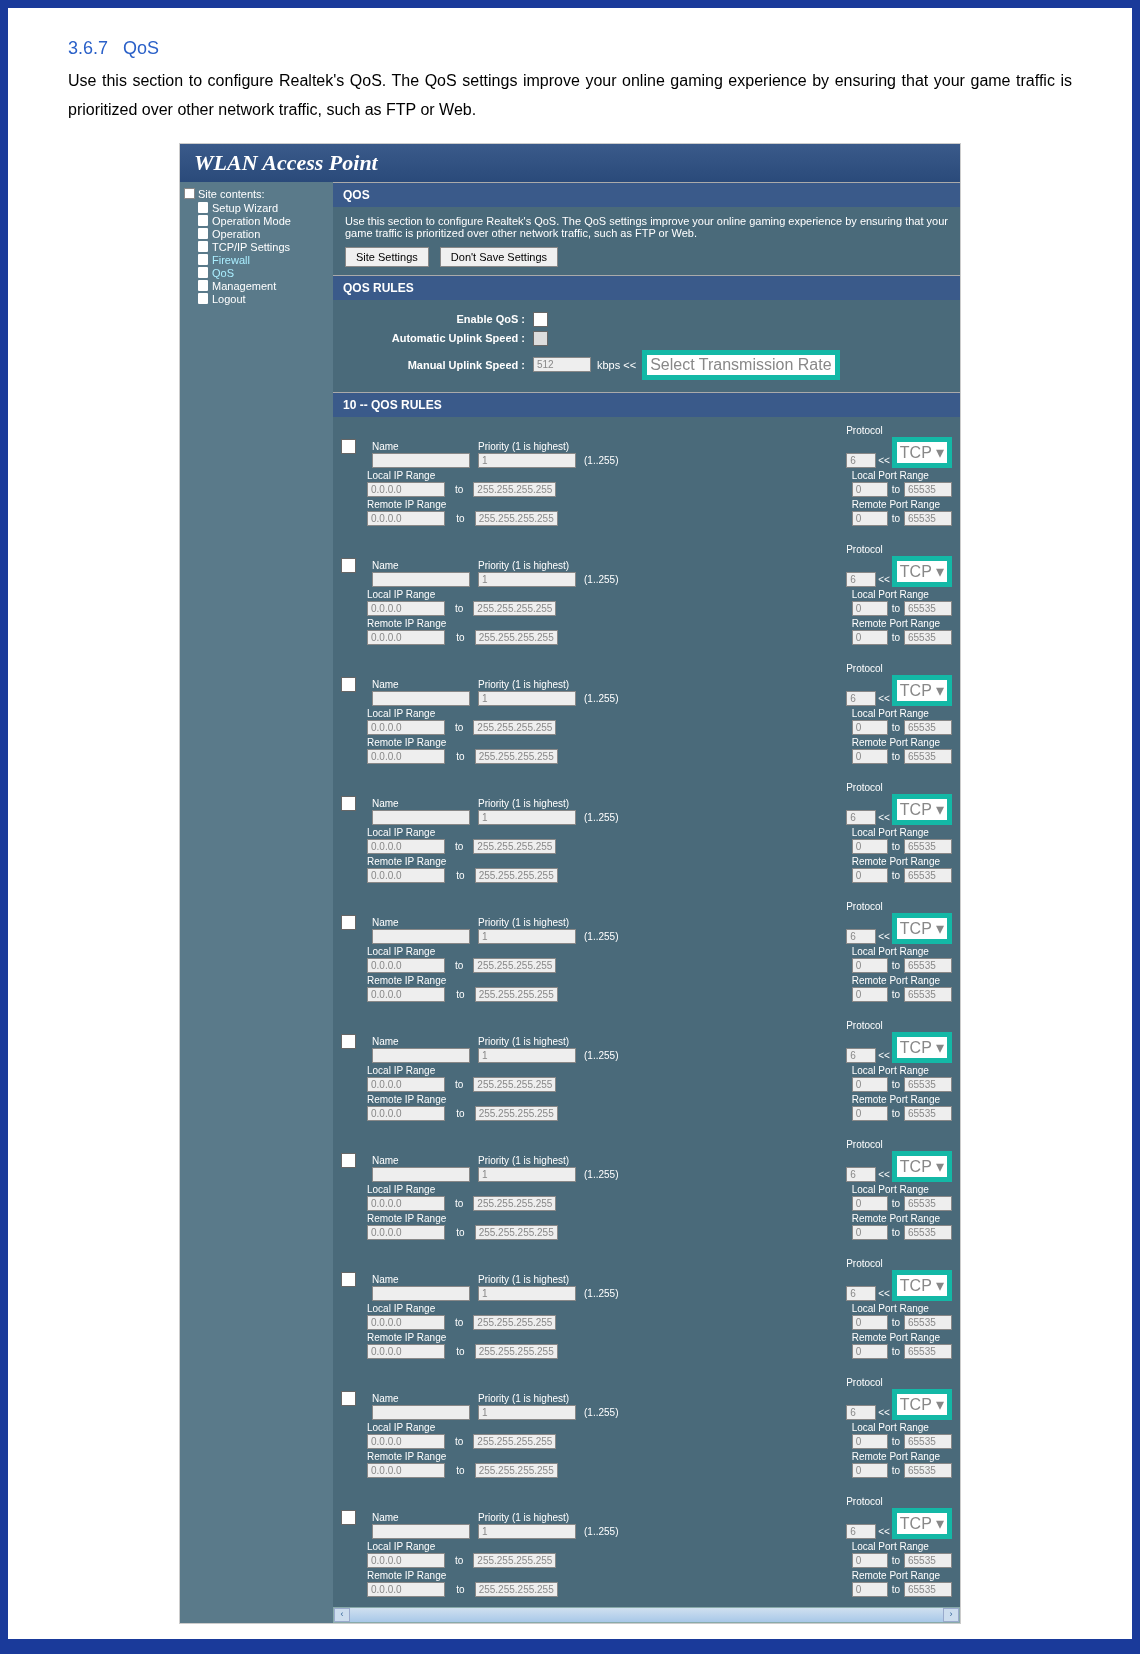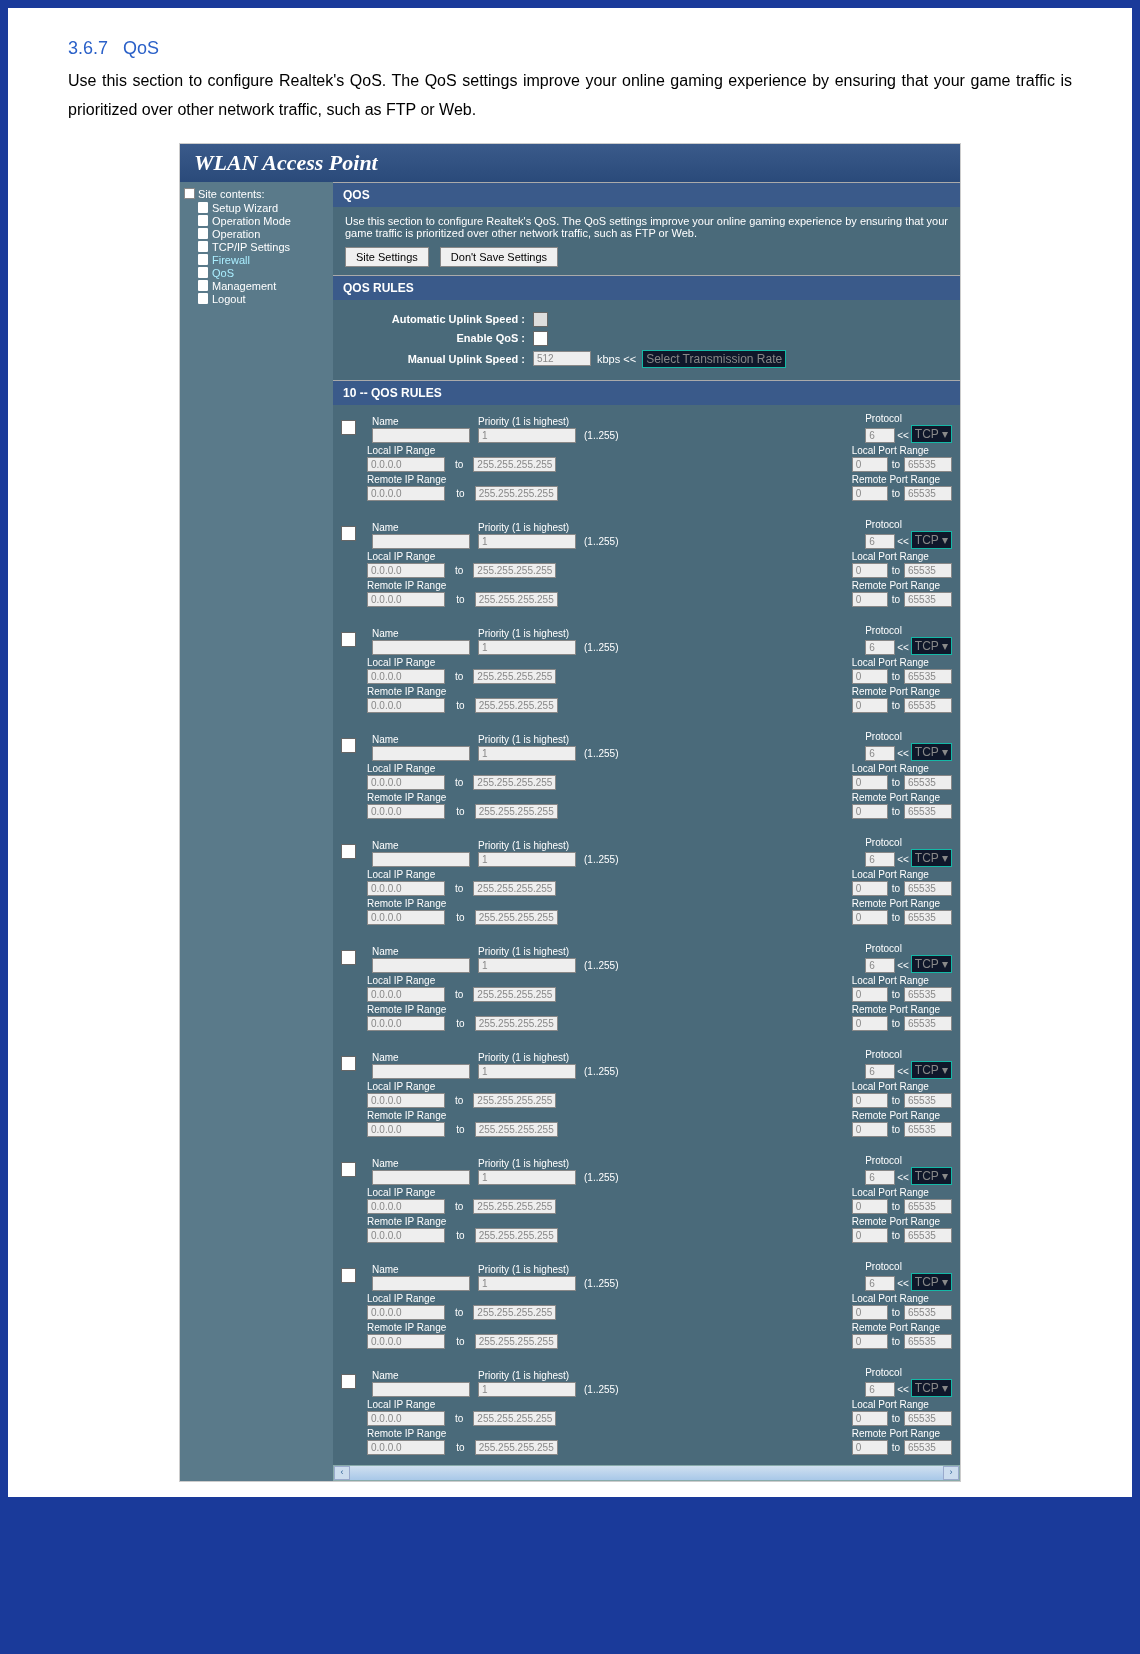--- a/index.html
+++ b/index.html
@@ -15,21 +15,21 @@
 .tree-icon{width:9px;height:9px;background:#fff;border:1px solid #888}
 .file-icon{width:10px;height:11px;background:#fff;border-radius:1px}
 .content{flex:1;background:#4a6a7a;color:#fff;font-size:11px}
 .panel-hd{background:#3a5a8a;padding:5px 10px;font-weight:bold;font-size:12px;border-top:1px solid #aaa}
 .panel-bd{padding:8px 12px}
 .btn{background:#f0f0f0;color:#000;border:1px solid #888;padding:3px 10px;font-size:11px;display:inline-block;margin-right:8px;cursor:pointer}
 .setup-row{display:flex;align-items:center;margin:4px 0}
 .setup-lbl{width:180px;text-align:right;padding-right:8px;font-weight:bold}
 .cb{width:13px;height:13px;background:#fff;border:1px solid #666}
 .inp{background:#eee;border:1px solid #888;color:#888;padding:1px 3px;font-size:10px;display:inline-block}
-.sel{background:#0f172a;border:1px solid #14b8a6;color:#888;padding:1px 3px;font-size:12px;display:inline-block}
+.sel{background:#ffffff;border:5px solid #14b8a6;color:#888;padding:1px 3px;font-size:16px;display:inline-block}
 .rule{border:0;padding:6px 0 8px;margin:0 8px}
 .rrow{display:flex;align-items:flex-end;gap:8px;margin:2px 0;padding-left:26px}
 .rrow.first{padding-left:0}
 .ck{width:13px;height:13px;background:#fff;border:1px solid #666;margin-right:8px;align-self:center}
 .fld{display:flex;flex-direction:column}
 .fld label{font-size:10px;margin-bottom:1px}
 .fld .inp{width:70px}
 .note{font-size:10px;align-self:flex-end;padding-bottom:2px}
 .to{align-self:flex-end;padding:0 2px 2px;font-size:10px}
 .proto-grp{display:flex;align-items:flex-end;gap:2px}
@@ -96,26 +96,26 @@
         <div class="panel-hd">QOS</div>
         <div class="panel-bd">
           <div style="margin-bottom:8px">Use this section to configure Realtek's QoS. The QoS settings improve your online gaming experience by ensuring that your game traffic is prioritized over other network traffic, such as FTP or Web.</div>
           <span class="btn">Site Settings</span>
           <span class="btn">Don't Save Settings</span>
         </div>
 
         <div class="panel-hd">QOS RULES</div>
         <div class="panel-bd">
           <div class="setup-row">
+            <div class="setup-lbl">Enable QoS :</div>
+            <span class="cb"></span>
+          </div>
+          <div class="setup-row">
             <div class="setup-lbl">Automatic Uplink Speed :</div>
             <span class="cb" style="background:#ddd"></span>
-          </div>
-          <div class="setup-row">
-            <div class="setup-lbl">Enable QoS :</div>
-            <span class="cb"></span>
           </div>
           <div class="setup-row">
             <div class="setup-lbl">Manual Uplink Speed :</div>
             <span class="inp" style="width:50px">512</span>
             <span style="padding:0 6px">kbps  &lt;&lt;</span>
             <span class="sel">Select Transmission Rate</span>
           </div>
         </div>
 
         <div class="panel-hd">10 -- QOS RULES</div>

